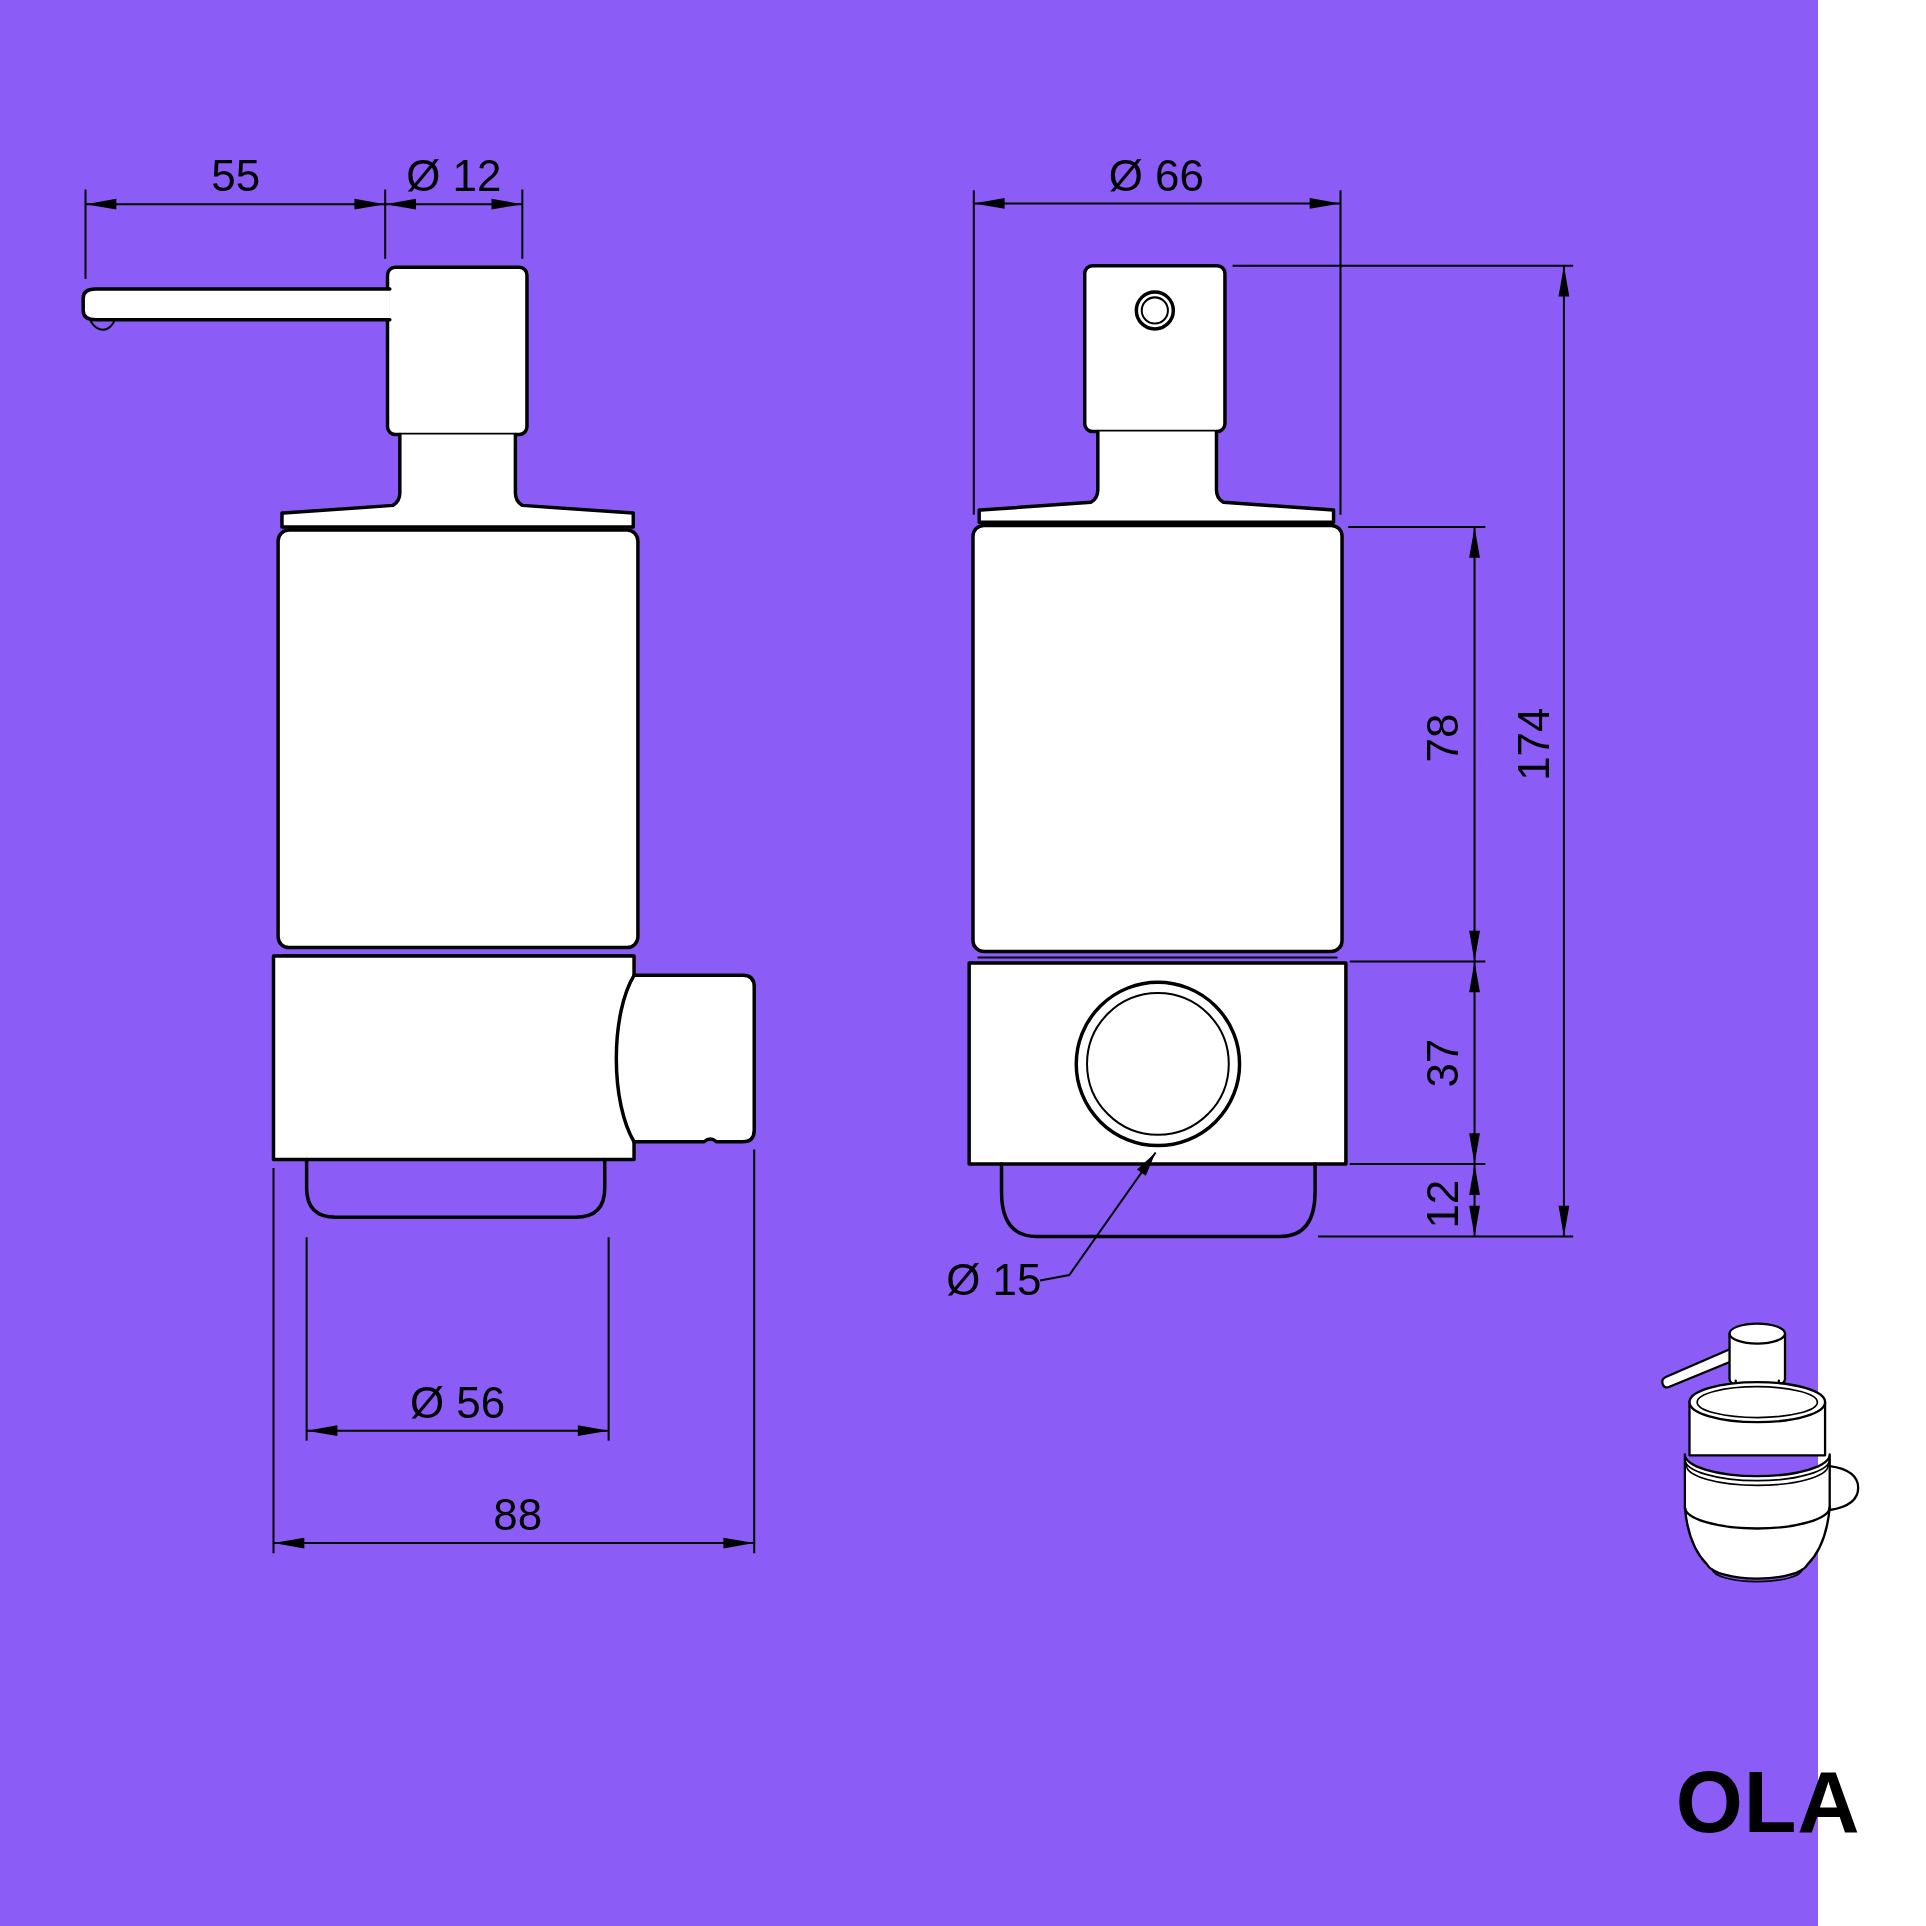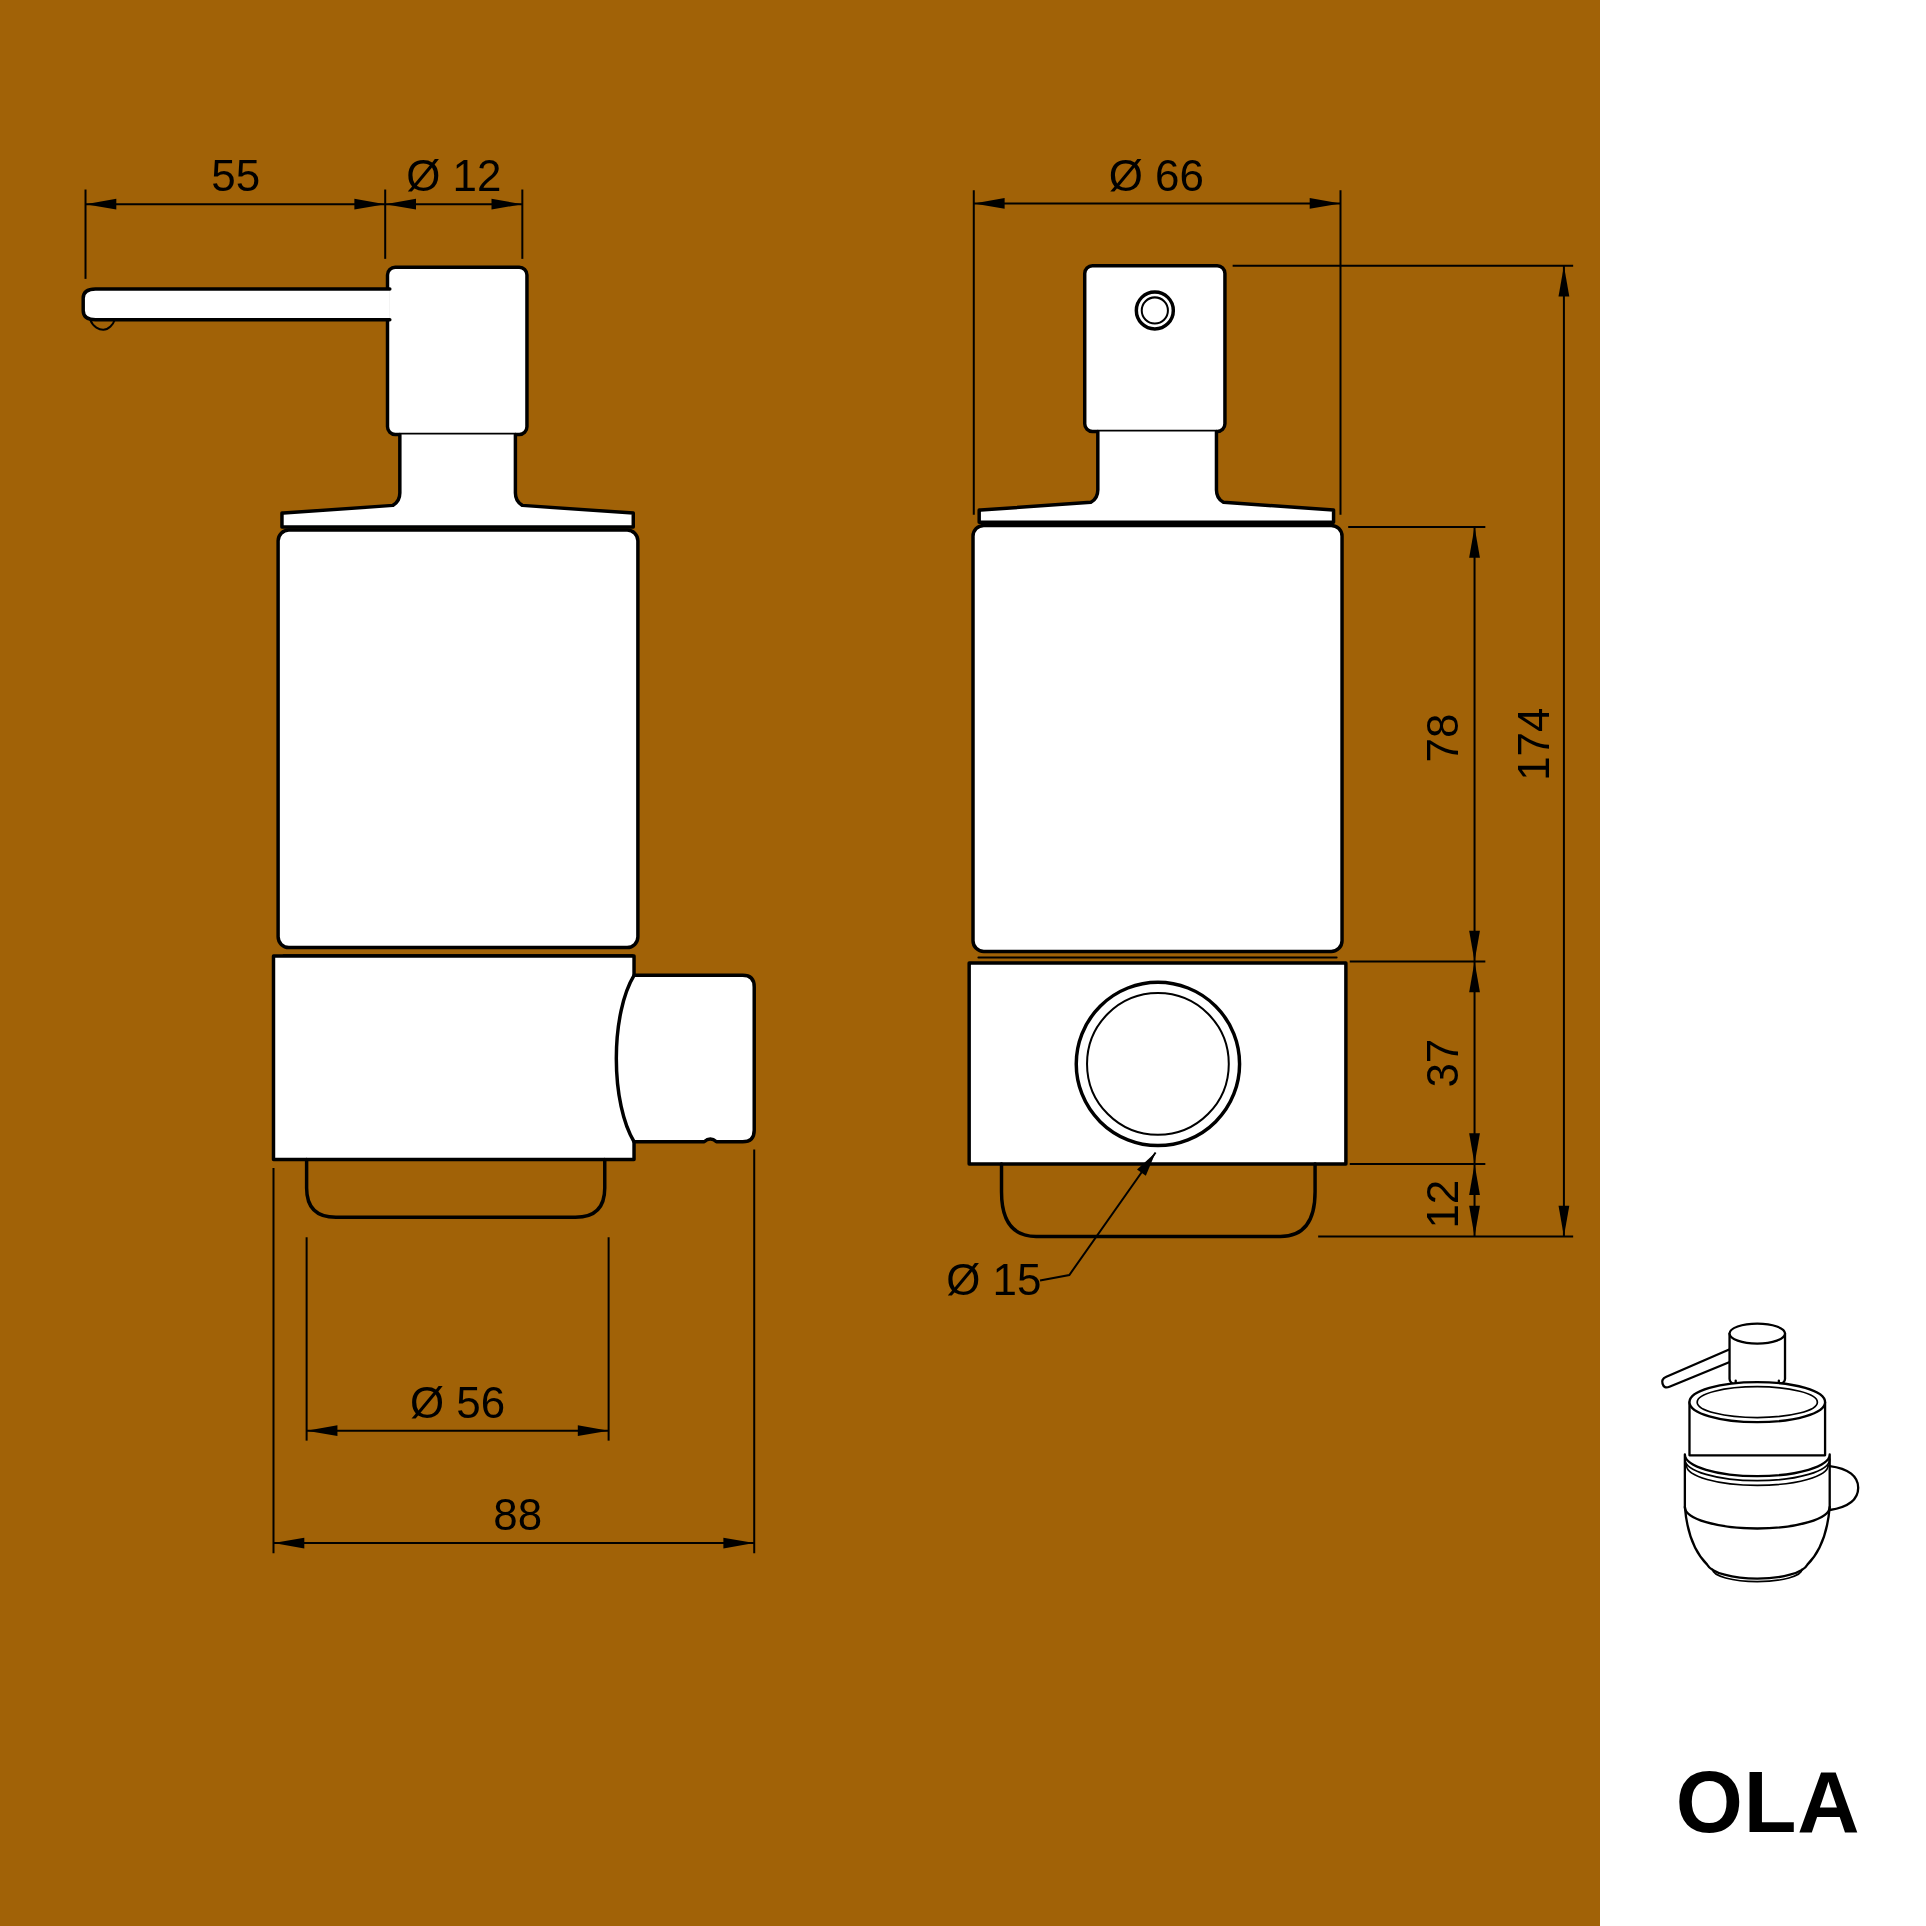--- a/index.html
+++ b/index.html
@@ -1,16 +1,16 @@
 <!DOCTYPE html>
 <html style="font-size:12.3px"><head>
 <meta charset="utf-8">
 <style>
   html,body{margin:0;padding:0;background:#ffffff;}
-  .stage{width:1600px;height:1926px;background:#a16207;position:relative;}
+  .stage{width:1818px;height:1926px;background:#8b5cf6;position:relative;}
   svg{display:block;}
   .ol{fill:#ffffff;stroke:#000000;stroke-width:4.5;stroke-linejoin:round;stroke-linecap:round;}
   .oln{fill:none;stroke:#000000;stroke-width:4.5;stroke-linejoin:round;stroke-linecap:round;}
   .seam{fill:none;stroke:#000000;stroke-width:2.6;stroke-linecap:round;}
   .thin{fill:none;stroke:#000000;stroke-width:2.6;stroke-linecap:butt;}
   .tmb{fill:#ffffff;stroke:#000000;stroke-width:3;stroke-linejoin:round;stroke-linecap:round;}
   .tmbn{fill:none;stroke:#000000;stroke-width:3;stroke-linejoin:round;stroke-linecap:round;}
   .tmbt{fill:none;stroke:#000000;stroke-width:2.2;stroke-linecap:round;}
   .dim-text{font-family:"Liberation Sans",sans-serif;font-size:57px;fill:#000000;}
   .brand-text{font-family:"Liberation Sans",sans-serif;font-size:112px;font-weight:bold;fill:#000000;letter-spacing:1px;}

